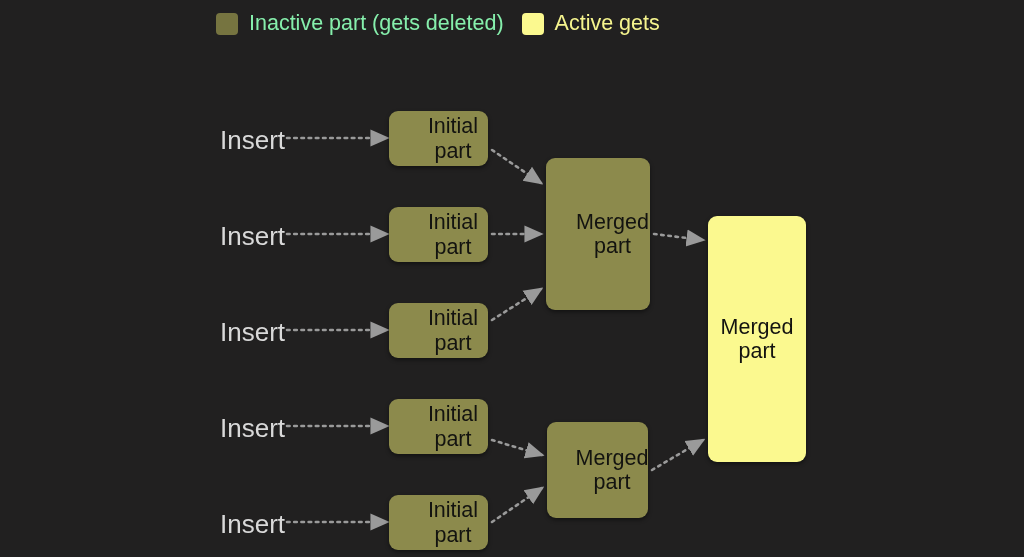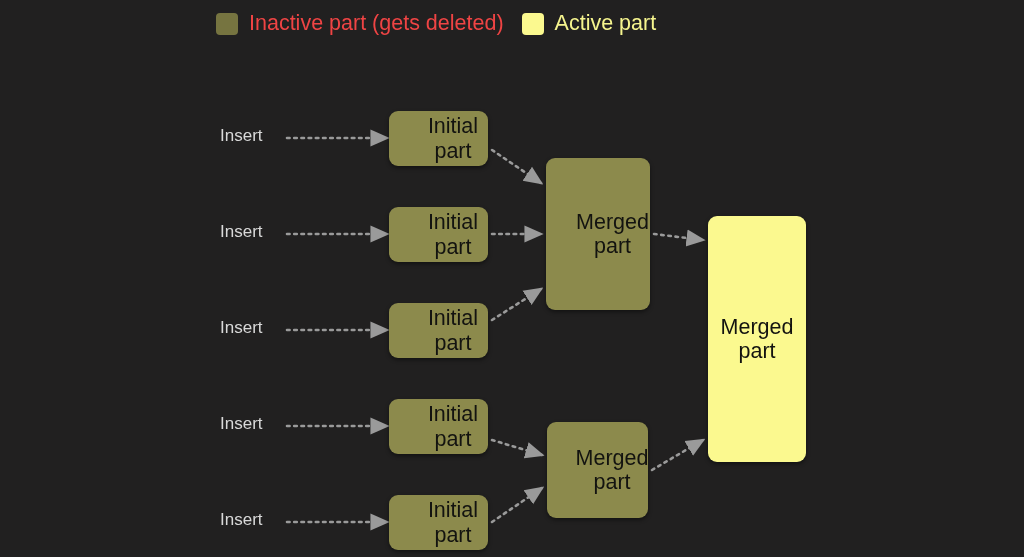--- a/index.html
+++ b/index.html
@@ -48,21 +48,21 @@
     border-radius: 4px;
     display: block;
   }
   .legend-swatch.inactive { background: #767440; }
   .legend-swatch.active   { background: #fbf98f; }
   .legend-label {
     font-size: 21.5px;
     line-height: 1;
     white-space: nowrap;
   }
-  .legend-label.inactive { color: #ef4444; }
+  .legend-label.inactive { color: #86efac; }
   .legend-label.active   { color: #f6f58e; }
 
   
   .node {
     position: absolute;
     box-sizing: border-box;
     border-radius: 9px;
     display: flex;
     align-items: center;
     justify-content: center;
@@ -73,38 +73,38 @@
     box-shadow: 0 2px 4px rgba(0,0,0,.45);
   }
   .node.inactive { background: #8c8a4c; padding-left: 29px; }
   .node.active   { background: #fbf98f; }
   .node span { display: block; }
 
   
   .insert-label {
     position: absolute;
     color: #d9d9d9;
-    font-size: 17px;
+    font-size: 26px;
     line-height: 1;
     white-space: nowrap;
   }
 </style>
 </head>
 <body>
 
 <div id="stage">
 
   <div class="legend">
     <div class="legend-entry">
       <span class="legend-swatch inactive"></span>
       <span class="legend-label inactive">Inactive part (gets deleted)</span>
     </div>
     <div class="legend-entry">
       <span class="legend-swatch active"></span>
-      <span class="legend-label active">Active part</span>
+      <span class="legend-label active">Active gets</span>
     </div>
   </div>
 
   <svg id="wires" viewBox="0 0 1024 557" xmlns="http://www.w3.org/2000/svg">
     <defs>
       <marker id="ah" viewBox="0 0 10 10" refX="8.6" refY="5" markerWidth="7.4" markerHeight="7.4" orient="auto-start-reverse">
         <path d="M 0 0.6 L 10 5 L 0 9.4 z" fill="#9a9a9a"></path>
       </marker>
     </defs>
     <g stroke="#9a9a9a" stroke-width="2.6" fill="none" stroke-dasharray="2.6 4.6" stroke-linecap="round" marker-end="url(#ah)">

